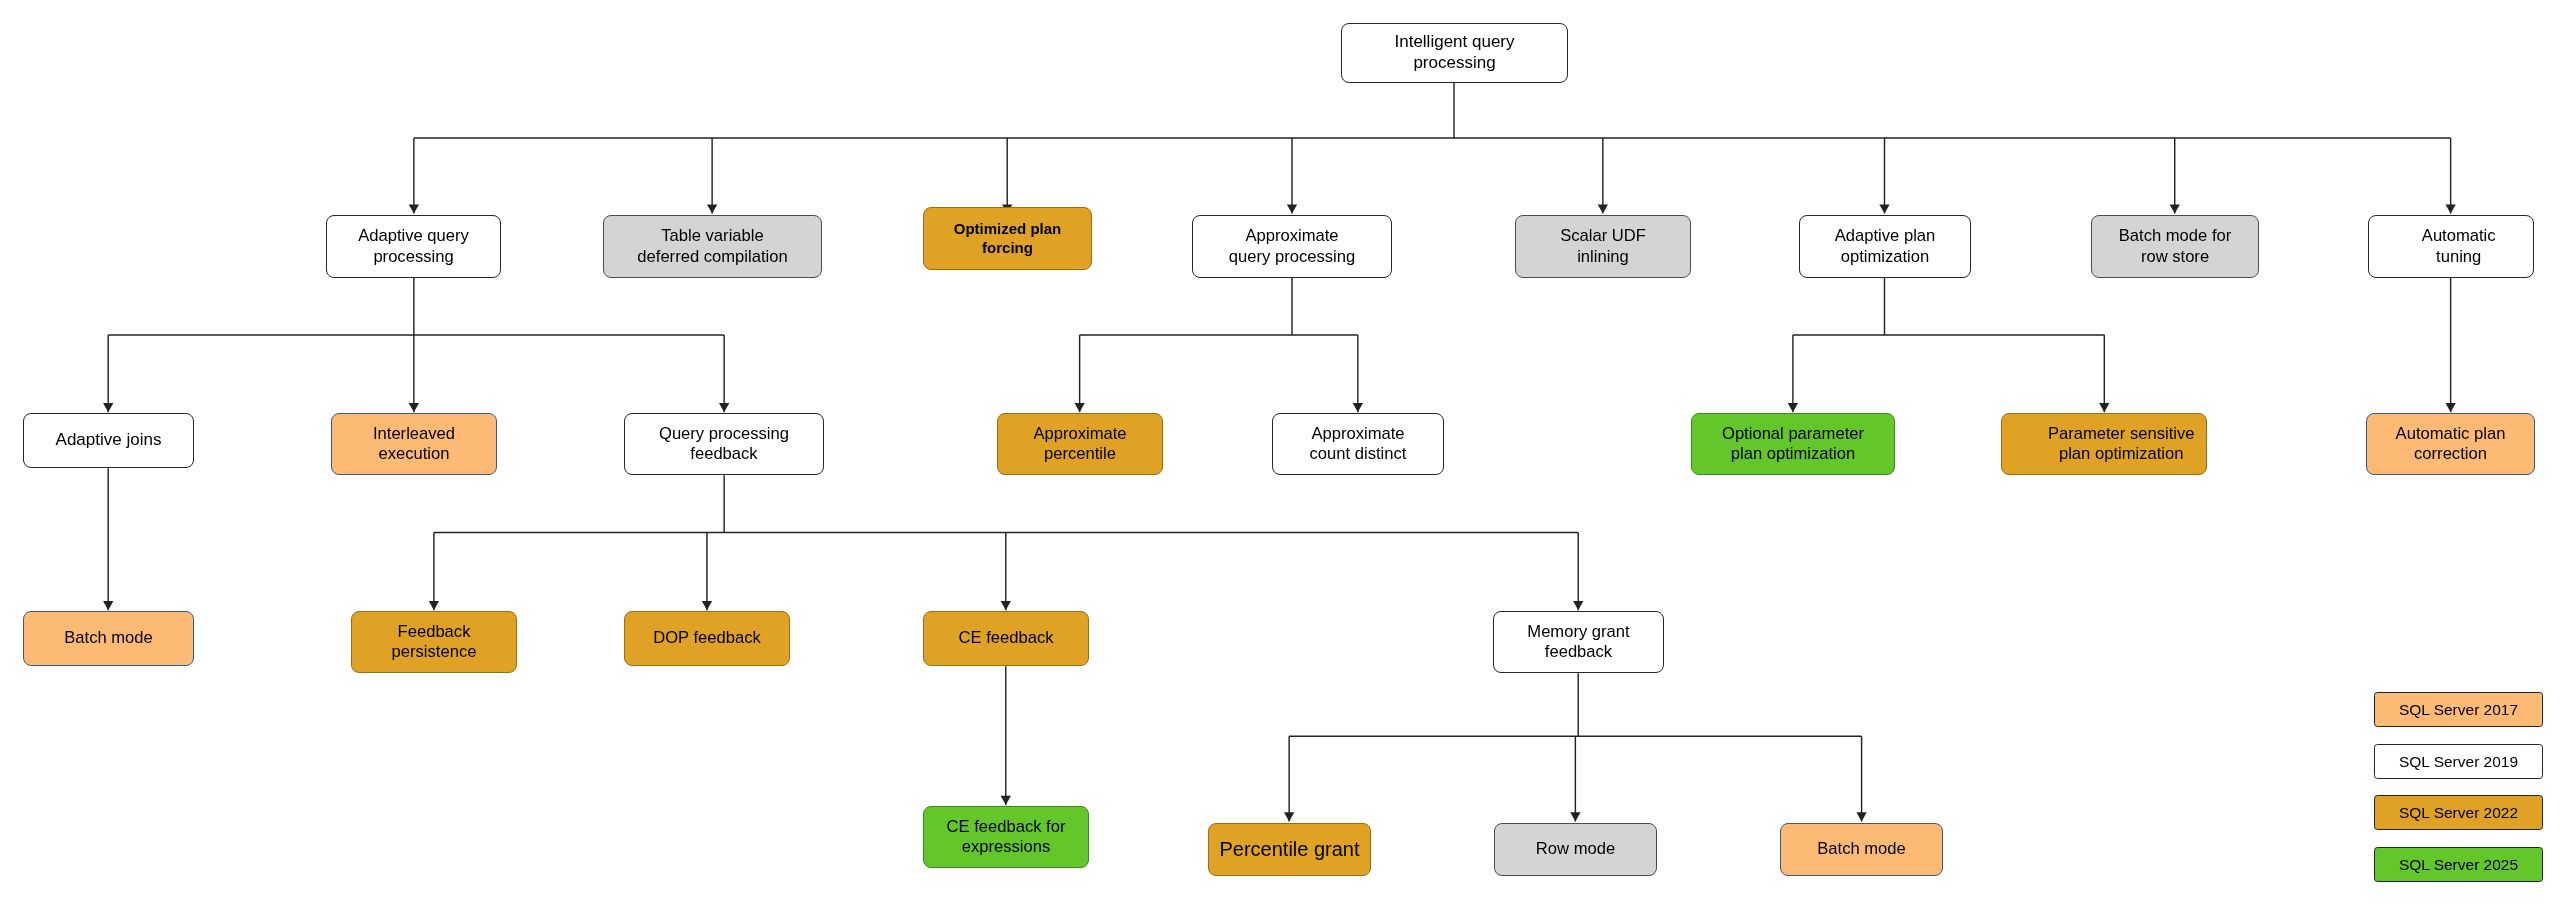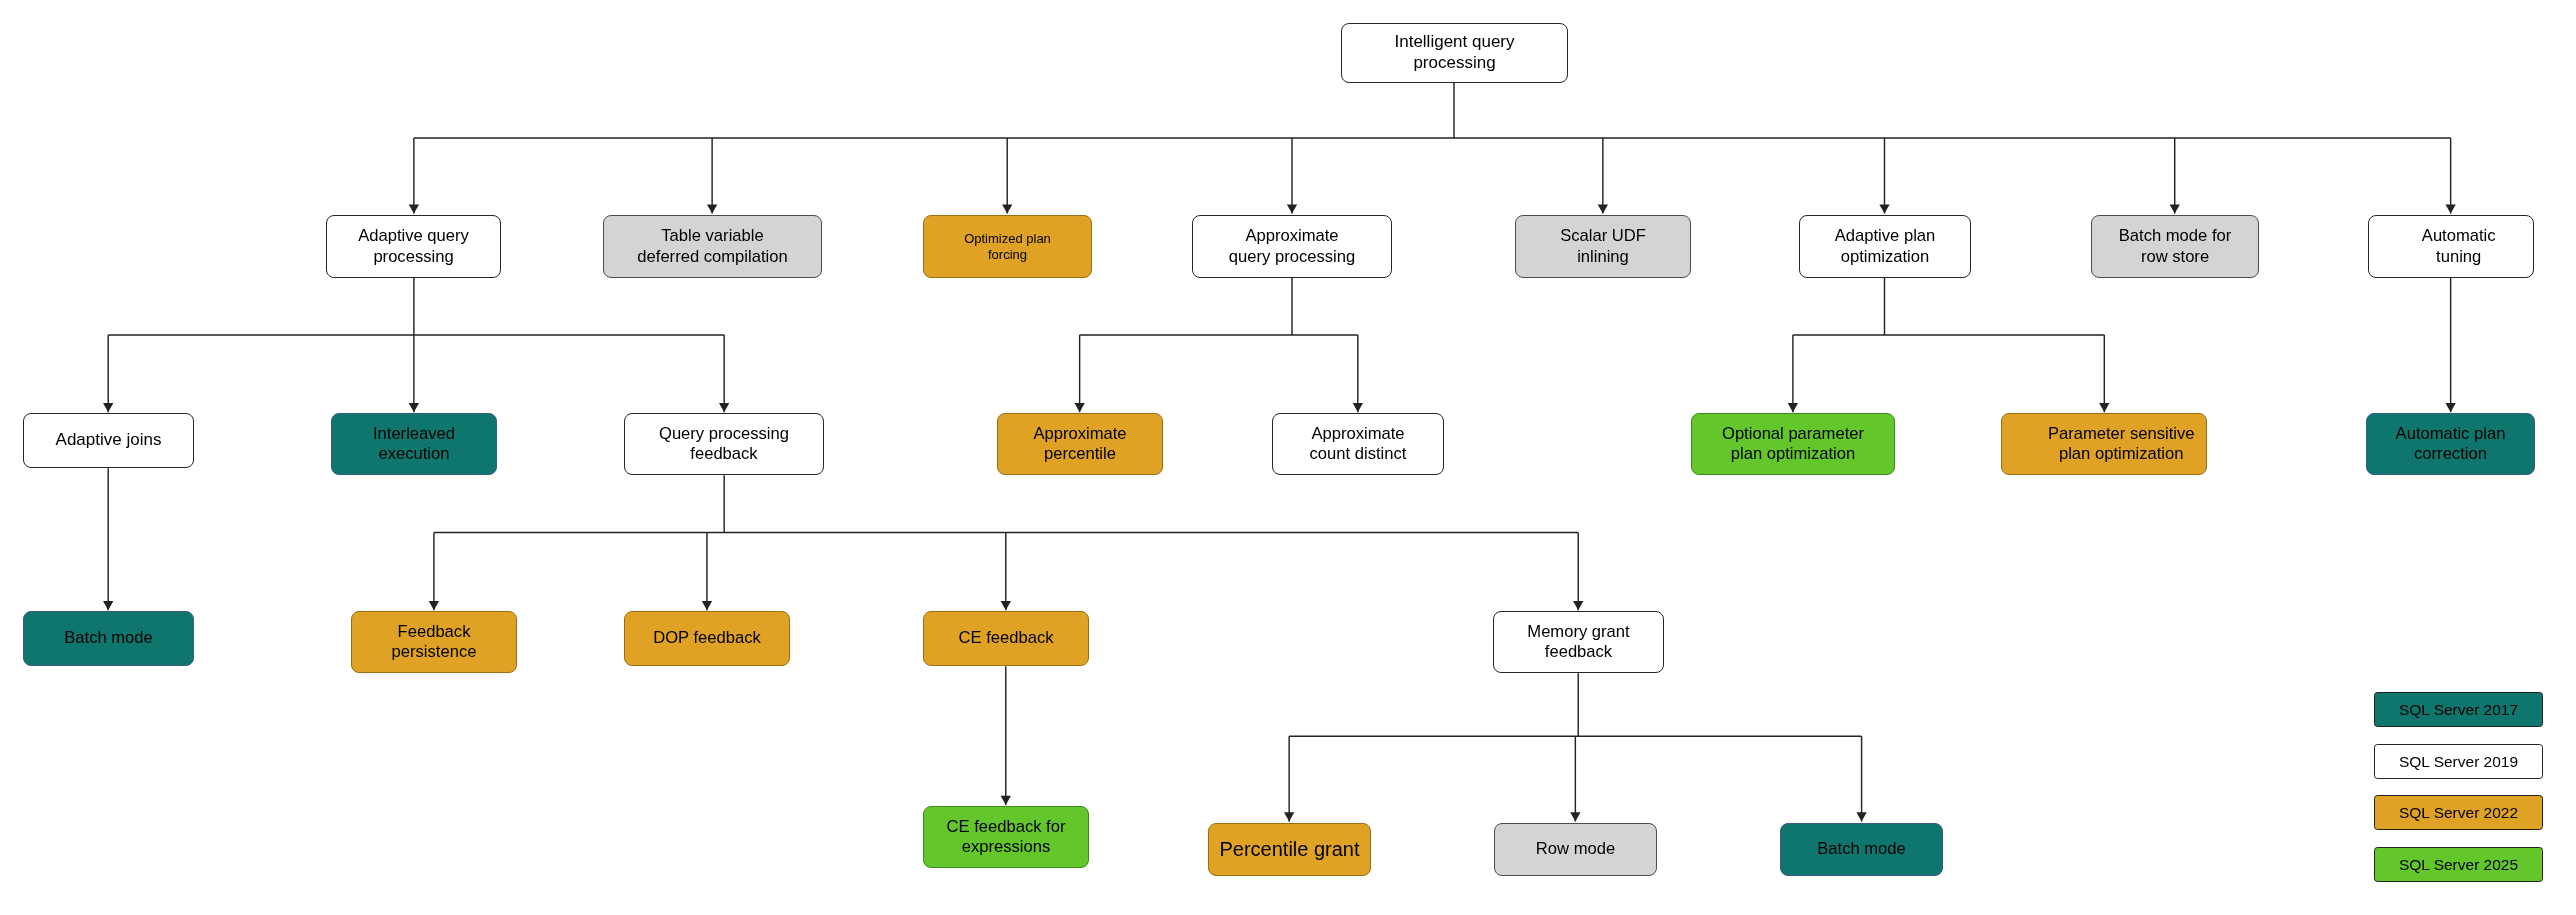--- a/index.html
+++ b/index.html
@@ -39,21 +39,21 @@
     padding: 2.3px 4.6px;
   }
   .node .label {
     display: block;
     width: 100%;
     white-space: pre-line;
   }
   .fill-white { background: #ffffff; border-color: #262626; text-align: center; }
   .fill-gray  { background: #d4d4d4; border-color: #4d4d4d; }
   .fill-gold  { background: #dfa224; border-color: #9a6f14; }
-  .fill-blue  { background: #0f766e; border-color: #3b5a86; }
+  .fill-blue  { background: #fdba74; border-color: #3b5a86; }
   .fill-green { background: #63c72c; border-color: #3f8a18; }
 
   .legend {
     position: absolute;
     box-sizing: border-box;
     border: 1.1px solid #222222;
     border-radius: 3.4px;
     display: flex;
     align-items: center;
     justify-content: center;
@@ -135,21 +135,21 @@
 processing</span>
       </div>
       <div class="node fill-white" style="left: 326px; top: 215px; width: 175px; height: 63px; font-size: 16.6px;">
         <span class="label">Adaptive query
 processing</span>
       </div>
       <div class="node fill-gray" style="left: 603px; top: 215px; width: 219px; height: 63px; font-size: 16.6px;">
         <span class="label">Table variable
 deferred compilation</span>
       </div>
-      <div class="node fill-gold" style="left: 923px; top: 215px; width: 169px; height: 63px; font-size: 13px;">
+      <div class="node fill-gold" style="left: 923px; top: 207px; width: 169px; height: 63px; font-size: 15px; font-weight: bold;">
         <span class="label">Optimized plan
 forcing</span>
       </div>
       <div class="node fill-white" style="left: 1192px; top: 215px; width: 200px; height: 63px; font-size: 16.6px;">
         <span class="label">Approximate
 query processing</span>
       </div>
       <div class="node fill-gray" style="left: 1515px; top: 215px; width: 176px; height: 63px; font-size: 16.6px;">
         <span class="label">Scalar UDF
 inlining</span>

